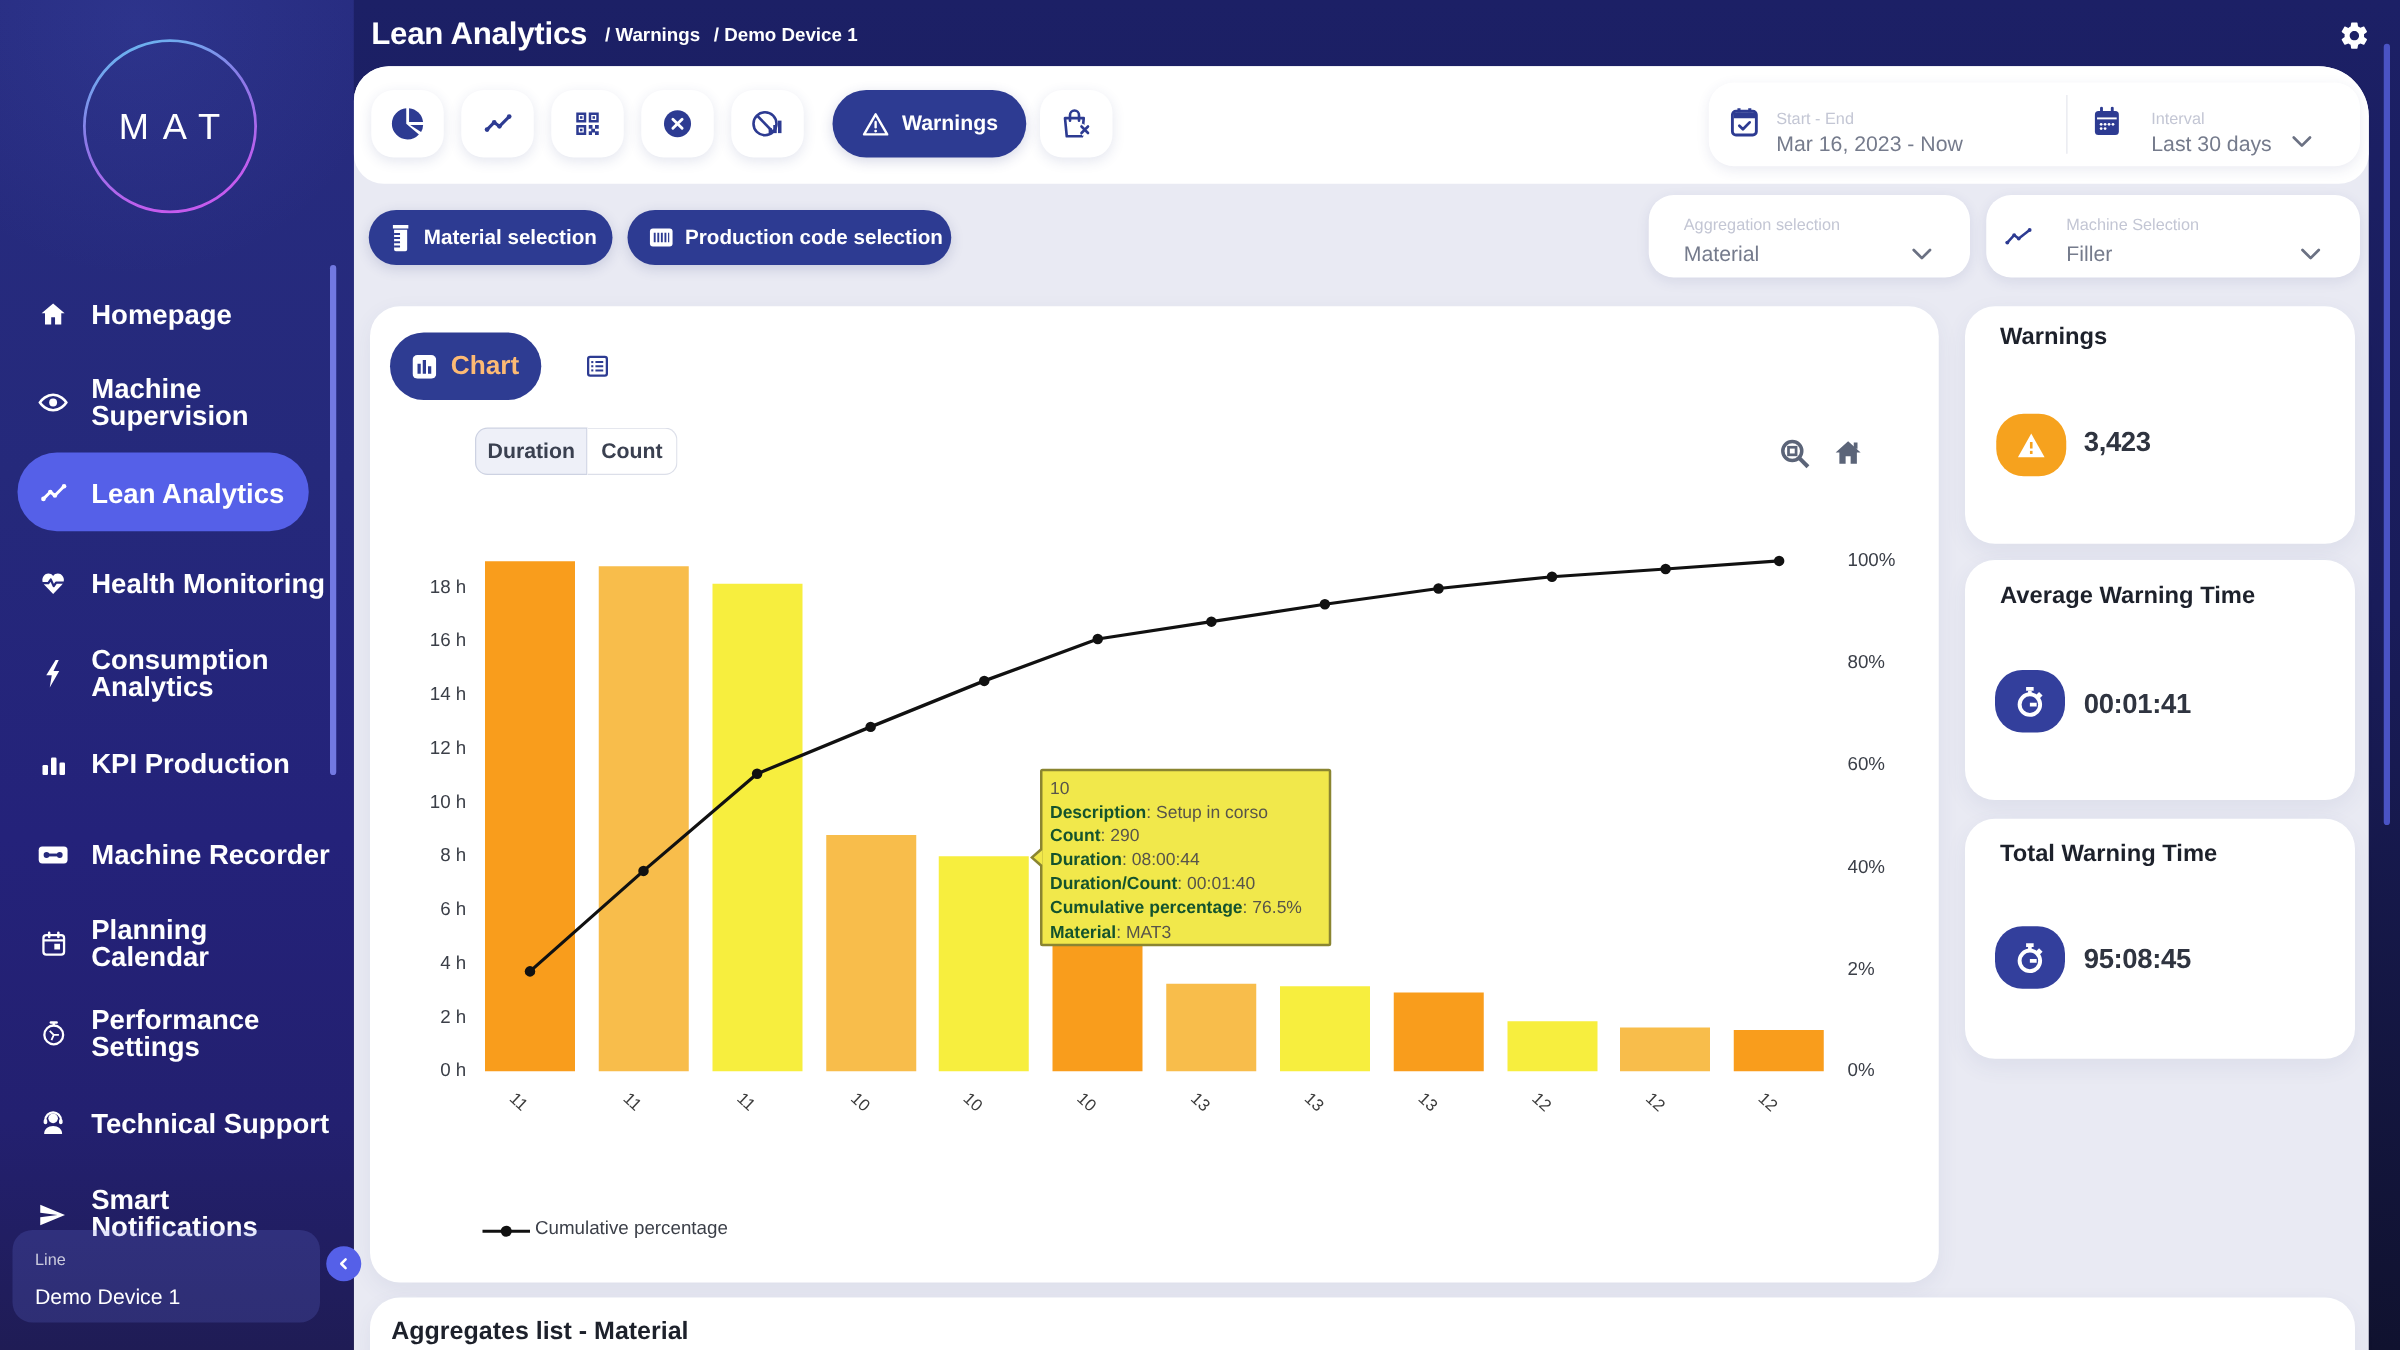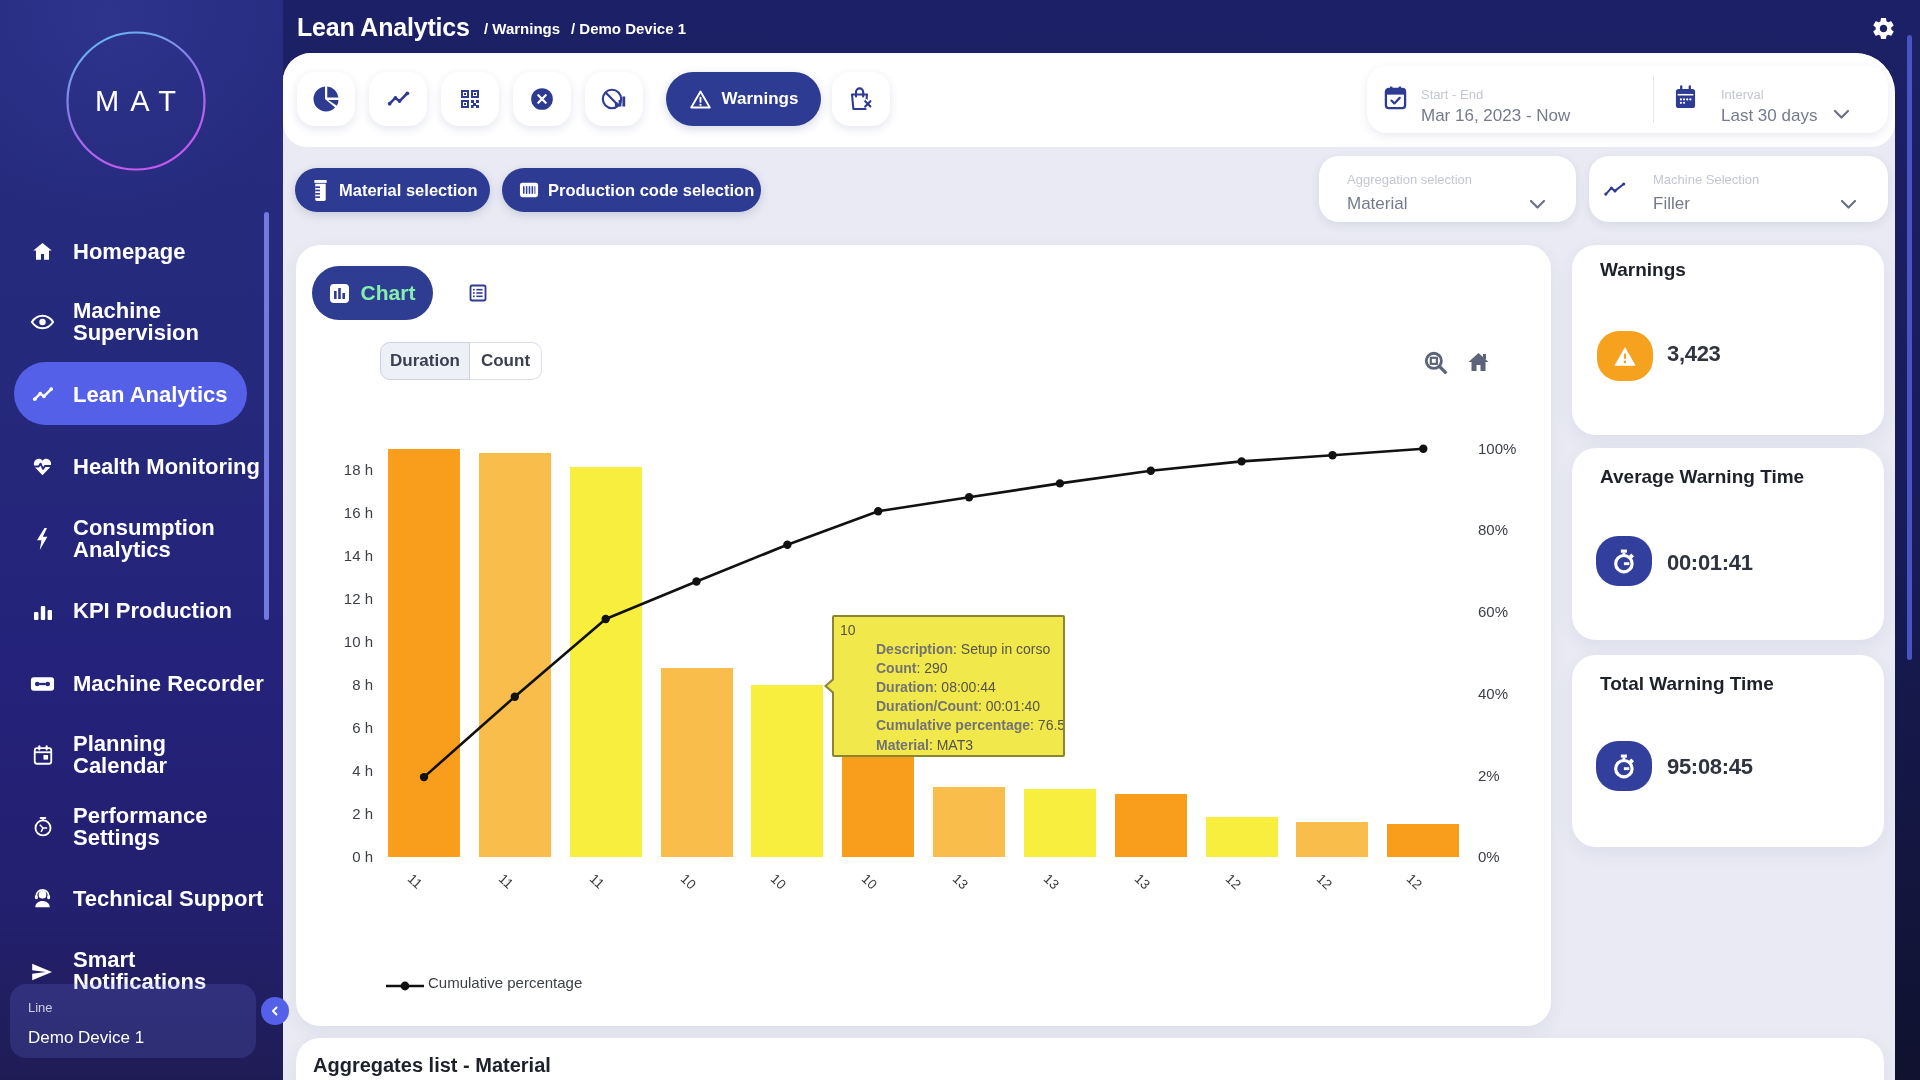--- a/index.html
+++ b/index.html
@@ -33,27 +33,27 @@
 #date-card { left:1084px; top:13px; width:521px; height:67px; background:#fff; border-radius:20px; box-shadow:0 3px 10px rgba(50,60,130,0.10); }
 .sel-label { font-size:13px; color:#c3c6d4; }
 .sel-value { font-size:17px; color:#757b8c; }
 .filter-pill { top:168px; height:44px; border-radius:22px; background:#2d3b92; display:flex; align-items:center; color:#fff; font-weight:bold; font-size:16.5px; white-space:nowrap; box-shadow:0 3px 10px rgba(50,60,130,0.18); }
 .drop-card { top:156px; height:66px; background:#fff; border-radius:20px; box-shadow:0 3px 10px rgba(50,60,130,0.10); }
 
 .card { background:#fff; border-radius:24px; box-shadow:0 6px 18px rgba(60,70,130,0.07); }
 .card-title { font-size:19px; font-weight:bold; color:#1d212b; }
 .big-val { font-size:22px; font-weight:bold; color:#2f3440; letter-spacing:-0.3px; }
 
-#chart-btn { left:16px; top:21px; width:121px; height:54px; border-radius:27px; background:#2e3c92; display:flex; align-items:center; justify-content:center; gap:12px; color:#86efac; font-weight:bold; font-size:21px;text-align:center; }
+#chart-btn { left:16px; top:21px; width:121px; height:54px; border-radius:27px; background:#2e3c92; display:flex; align-items:center; justify-content:center; gap:12px; color:#fdba74; font-weight:bold; font-size:21px;text-align:center; }
 .bar { position:absolute; width:72px; }
 .ylab { position:absolute; width:60px; text-align:right; font-size:15px; color:#3b3f48; }
 .plab { position:absolute; font-size:15px; color:#3b3f48; }
 .xlab { position:absolute; font-size:13.5px; color:#3c3c3c; transform:rotate(43deg); transform-origin:top left; }
 #tooltip { left:536px; top:370px; width:233px; height:142px; background:#f1e84b; border:2px solid #8a8531; border-radius:2px; padding:4px 6px; font-size:14px; line-height:19.1px; color:#57544a; white-space:nowrap; overflow:hidden; }
-#tooltip b { color:#737373;margin-left:36px; }
+#tooltip b { color:#14532d; }
 #tt-arrow { left:528px; top:433px; width:0; height:0; border-top:8px solid transparent; border-bottom:8px solid transparent; border-right:9px solid #8a8531; }
 #tt-arrow:after { content:""; position:absolute; left:2.5px; top:-6px; border-top:6px solid transparent; border-bottom:6px solid transparent; border-right:7px solid #f1e84b; }
 .tog { position:absolute; top:97px; height:38px; display:flex; align-items:center; justify-content:center; font-size:17px; font-weight:bold; color:#3a4050; }
 </style>
 </head>
 <body>
 
 <div class="abs" id="hdr-title">Lean Analytics</div>
 <div class="abs crumb" style="left:484px;">/ Warnings</div>
 <div class="abs crumb" style="left:571px;">/ Demo Device 1</div>

